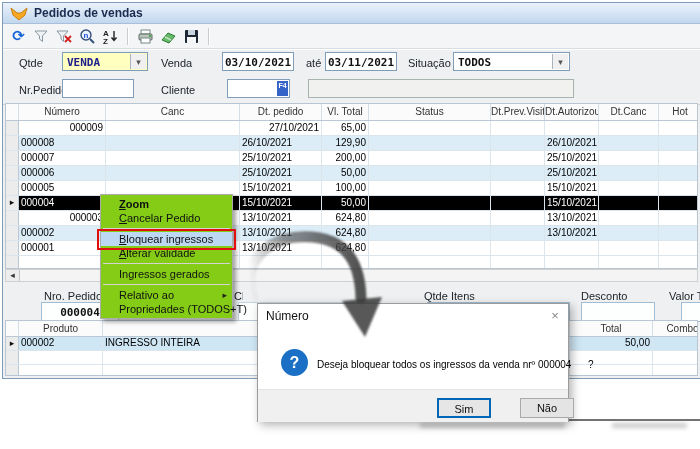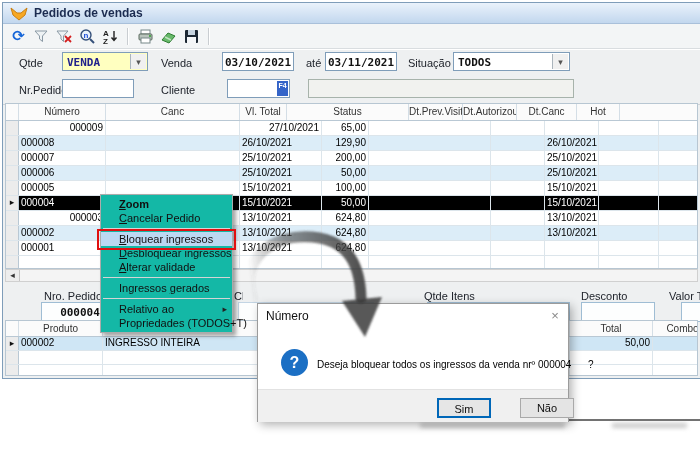--- a/index.html
+++ b/index.html
@@ -40,21 +40,21 @@
   .grow.sel-black .gc.ind{background:#ececec;color:#111;}
   .grow.sel-blue{background:#cfe6f5;}
   .gc.ar{text-align:right;}
   
   #hscroll{left:2px;top:266px;width:693px;height:13px;background:#f4f4f4;border:1px solid #d0d0d0;box-sizing:border-box;}
   #hscroll .sbtn{position:absolute;left:0;top:0;width:13px;height:11px;border-right:1px solid #c6c6c6;
     font-family:"DejaVu Sans",sans-serif;font-size:9px;color:#333;text-align:center;line-height:11px;background:#ededed;}
   
   .fieldbox{background:#fdfefe;border:1px solid #9fbdd4;box-sizing:border-box;}
   
-  #ctxmenu{left:100px;top:194px;width:133px;background:#14b8a6;border:1px solid #ababab;
+  #ctxmenu{left:100px;top:194px;width:133px;background:#84cc16;border:1px solid #ababab;
     box-shadow:3px 3px 4px rgba(0,0,0,.35);padding:2px 0;box-sizing:border-box;}
   .mi{height:14px;line-height:14px;font-size:11px;color:#111;padding-left:18px;position:relative;white-space:nowrap;}
   .mi.b{font-weight:bold;}
   .mi.hl{background:#bcd8f2;}
   .msep{height:1px;background:#d4d4d4;margin:3px 2px;}
   .subarrow{position:absolute;right:5px;top:0;font-size:9px;color:#222;}
   #redbox{left:97px;top:229px;width:135px;height:17px;border:2px solid #e01010;z-index:30;}
   
   #dialog{left:257px;top:303px;width:310px;height:117px;background:#fff;border:1px solid #9b9b9b;
     box-shadow:3px 3px 9px rgba(0,0,0,.3);z-index:20;}
@@ -173,20 +173,21 @@
       <div class="abs" style="left:305px;top:29px;width:266px;height:19px;background:#f1f2ef;border:1px solid #a7b3ab;box-sizing:border-box;">
         <span></span>
       </div>
     </div>
 
     <div class="abs gridbox" id="mainGrid" style="left:2px;top:100px;width:693px;height:166px;">
         <div class="ghead" style="height: 16px;">
           <div class="gc" style="flex: 0 0 13px; line-height: 16px;"></div>
           <div class="gc" style="flex: 0 0 87px; line-height: 16px;">Número</div>
           <div class="gc" style="flex: 0 0 134px; line-height: 16px;">Canc</div>
+          <div class="gc" style="flex: 0 0 82px; line-height: 16px;">Dt. pedido</div>
           <div class="gc" style="flex: 0 0 47px; line-height: 16px;">Vl. Total</div>
           <div class="gc" style="flex: 0 0 122px; line-height: 16px;">Status</div>
           <div class="gc" style="flex: 0 0 54px; line-height: 16px;">Dt.Prev.Visita</div>
           <div class="gc" style="flex: 0 0 54px; line-height: 16px;">Dt.Autorizou</div>
           <div class="gc" style="flex: 0 0 60px; line-height: 16px;">Dt.Canc</div>
           <div class="gc" style="flex: 0 0 43px; line-height: 16px;">Hot</div>
         </div>
         <div class="grow" style="height: 14px;">
           <div class="gc ind" style="flex: 0 0 13px; line-height: 13px;"></div>
           <div class="gc" style="flex: 0 0 87px; line-height: 13px; text-align: right;">000009</div>
@@ -362,21 +363,20 @@
           <div class="gc" style="flex: 0 0 60px; line-height: 12px;"></div>
         </div>
       </div>
   </div>
 
   <div class="abs" id="ctxmenu">
       <div class="mi b"><u>Z</u>oom</div>
       <div class="mi"><u>C</u>ancelar Pedido</div>
       <div class="msep"></div>
       <div class="mi hl"><u>B</u>loquear ingressos</div>
-      <div class="mi"><u>D</u>esbloquear ingressos</div>
       <div class="mi"><u>A</u>lterar validade</div>
       <div class="msep"></div>
       <div class="mi">Ingressos <u>g</u>erados</div>
       <div class="msep"></div>
       <div class="mi">Relativo ao<span class="subarrow">▸</span></div>
       <div class="mi">Propriedades (TODOS+T)</div>
     </div>
   <div class="abs" id="redbox"></div>
 
   <div class="abs" id="dialog">

